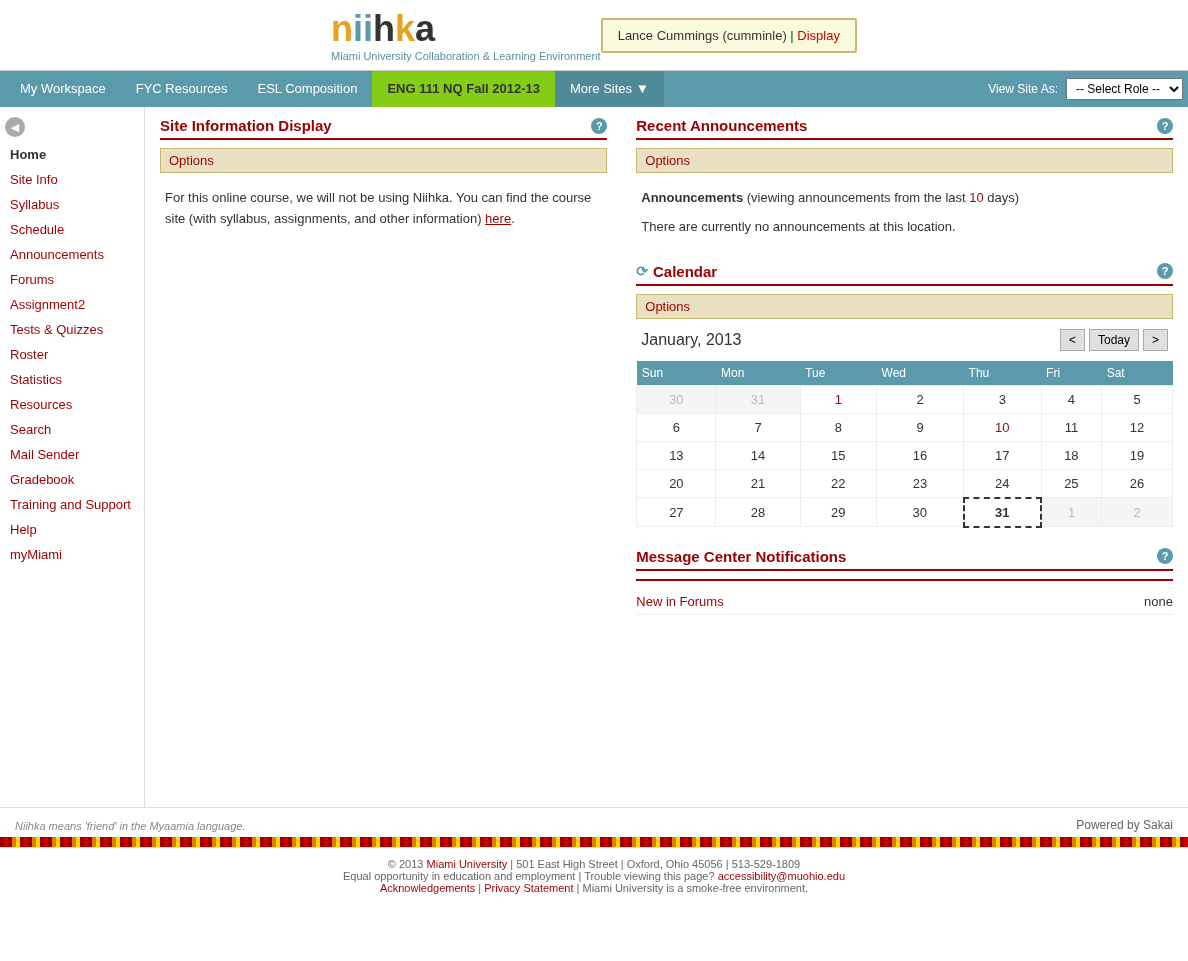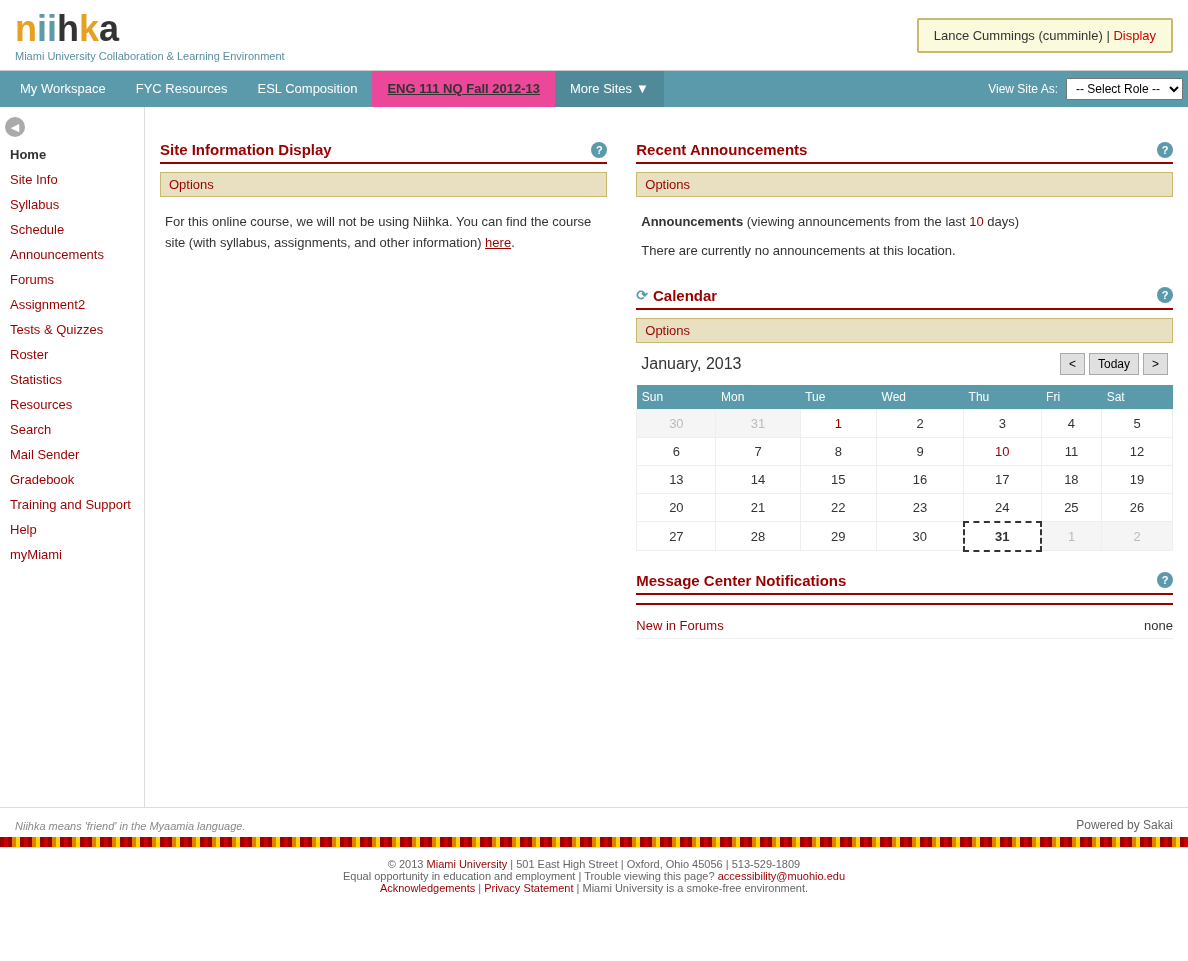--- a/index.html
+++ b/index.html
@@ -1,30 +1,30 @@
 <!DOCTYPE html>
 <html><head>
   <meta charset="utf-8">
   <style>
     * { margin: 0; padding: 0; box-sizing: border-box; }
     body { font-family: Arial, Helvetica, sans-serif; font-size: 13px; background: #fff; color: #333; }
 
     
-    #header { background: #fff; border-bottom: 1px solid #ccc; padding: 8px 15px; display: flex; align-items: center; justify-content: space-between; }
+    #header { background: #fff; border-bottom: 1px solid #ccc; padding: 8px 15px; display: flex; align-items: center; justify-content: center; }
     #logo-area { display: flex; flex-direction: column; }
     #logo-text { font-size: 36px; font-weight: bold; color: #333; }
     #logo-text span.n1 { color: #e8a020; }
     #logo-tagline { font-size: 11px; color: #5a8fa0; margin-top: 0; }
     #user-area { border: 2px solid #c8b870; background: #fafadc; padding: 8px 15px; font-size: 13px; color: #333; border-radius: 2px; }
     #user-area a { color: #c00; text-decoration: none; }
 
     
     #nav-tabs { background: #5a9aaa; display: flex; align-items: center; padding: 0 5px; height: 36px; }
     .nav-tab { padding: 0 15px; height: 36px; line-height: 36px; color: #fff; cursor: pointer; font-size: 13px; white-space: nowrap; text-decoration: none; display: flex; align-items: center; }
-    .nav-tab.active { background: #ec4899; color: #333; font-weight: bold; border-radius: 3px 3px 0 0; text-decoration: underline; }
+    .nav-tab.active { background: #84cc16; color: #333; font-weight: bold; border-radius: 3px 3px 0 0; }
     .nav-tab.more { background: rgba(0,0,0,0.1); }
     #view-site-as { margin-left: auto; display: flex; align-items: center; color: #fff; font-size: 12px; gap: 8px; }
     #view-site-as select { font-size: 12px; padding: 2px 5px; }
 
     
     #main-layout { display: flex; min-height: 700px; }
 
     
     #sidebar { width: 145px; min-width: 145px; border-right: 1px solid #ddd; padding: 5px 0; background: #fff; }
     #sidebar-collapse-btn { width: 20px; height: 20px; background: #aaa; border-radius: 50%; display: flex; align-items: center; justify-content: center; cursor: pointer; color: #fff; font-size: 11px; margin: 5px; }
@@ -35,21 +35,21 @@
     #content-area { flex: 1; padding: 10px 15px; }
 
     
     .portlet { margin-bottom: 20px; }
     .portlet-title { font-size: 15px; font-weight: bold; color: #900; border-bottom: 2px solid #900; padding-bottom: 4px; margin-bottom: 8px; display: flex; align-items: center; justify-content: space-between; }
     .portlet-title .help-icon { width: 16px; height: 16px; background: #5a9aaa; color: #fff; border-radius: 50%; display: flex; align-items: center; justify-content: center; font-size: 11px; cursor: pointer; }
     .portlet-options-bar { background: #e8e0c0; border: 1px solid #c8b870; padding: 4px 8px; margin-bottom: 10px; }
     .portlet-options-bar a { color: #900; text-decoration: none; font-size: 13px; }
 
     
-    #portlets-row { display: flex; gap: 29px; margin-top: 24px; }
+    #portlets-row { display: flex; gap: 29px; }
     #left-portlets { flex: 1; }
     #right-portlets { flex: 1.2; }
 
     
     .site-info-text { font-size: 13px; line-height: 1.6; padding: 5px; }
 
     
     .announcements-text { font-size: 13px; line-height: 1.6; padding: 5px; }
     .announcements-header { font-weight: bold; font-size: 13px; }
     .announcements-days { color: #900; }

